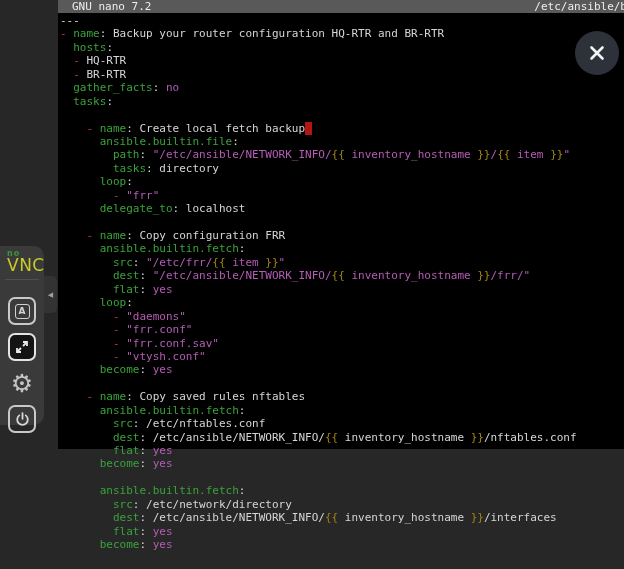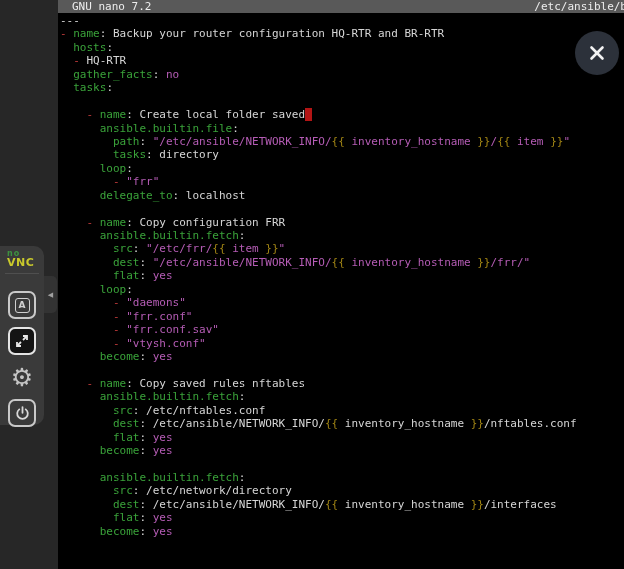--- a/index.html
+++ b/index.html
@@ -3,21 +3,21 @@
 <meta charset="utf-8">
 <style>
   html,body{margin:0;padding:0;}
   body{
     width:624px;height:569px;overflow:hidden;position:relative;
     background:var(--page-bg,#272727);
     font-family:"DejaVu Sans","Liberation Sans",sans-serif;
   }
   
   .terminal{
-    position:absolute;left:58px;top:0;width:566px;height:569px;
+    position:absolute;left:58px;top:0;width:566px;height:449px;
     background:var(--terminal-bg,#000);cursor:default;
   }
   .titlebar{
     position:absolute;left:0;top:0;right:0;height:13px;
     background:var(--titlebar-bg,#595959);color:#ededed;
     font:11px/13px "DejaVu Sans Mono","Liberation Mono",monospace;
     overflow:hidden;white-space:nowrap;
   }
   .titlebar .app{position:absolute;left:14px;top:0;}
   .titlebar .path{position:absolute;right:-3px;top:0;}
@@ -45,21 +45,21 @@
     background:var(--sidebar-bg,#3a3a3a);
     border-radius:0 10px 10px 0;
     box-sizing:border-box;padding-top:4px;
   }
   .vnc-logo{padding-left:7px;line-height:1;user-select:none;}
   .vnc-logo .logo-no{
     font-weight:bold;font-size:8px;color:var(--logo-green,#3d9140);
     letter-spacing:1px;display:block;
   }
   .vnc-logo .logo-vnc{
-    font-weight:bold;font-size:11px;color:var(--logo-yellow,#c9c92c);
+    font-weight:normal;font-size:17px;color:var(--logo-yellow,#c9c92c);
     letter-spacing:.5px;display:block;margin-top:-1px;
   }
   .vnc-divider{height:1px;background:#4f4f4f;margin:5px 5px 0 5px;}
   .vnc-buttons{display:flex;flex-direction:column;align-items:center;margin-top:17px;gap:8px;}
   .vbtn{
     width:28px;height:28px;border-radius:7px;box-sizing:border-box;
     display:flex;align-items:center;justify-content:center;cursor:pointer;
     border:2px solid #c9c9c9;background:transparent;color:#d0d0d0;
   }
   .vbtn.noborder{border-color:transparent;}
@@ -83,24 +83,25 @@
 <div class="terminal">
   <div class="titlebar">
     <span class="app">GNU nano 7.2</span>
     <span class="path">/etc/ansible/b</span>
   </div>
   <div class="term-lines" id="term-lines">
       <div class="tline"><span class="c-p">---</span></div>
       <div class="tline"><span class="c-d">-</span><span class="c-p"> </span><span class="c-k">name</span><span class="c-p">: Backup your router configuration HQ-RTR and BR-RTR</span></div>
       <div class="tline"><span class="c-p">  </span><span class="c-k">hosts</span><span class="c-p">:</span></div>
       <div class="tline"><span class="c-p">  </span><span class="c-d">-</span><span class="c-p"> HQ-RTR</span></div>
+      <div class="tline"><span class="c-p">  </span><span class="c-d">-</span><span class="c-p"> BR-RTR</span></div>
       <div class="tline"><span class="c-p">  </span><span class="c-k">gather_facts</span><span class="c-p">: </span><span class="c-s">no</span></div>
       <div class="tline"><span class="c-p">  </span><span class="c-k">tasks</span><span class="c-p">:</span></div>
       <div class="tline"> </div>
-      <div class="tline"><span class="c-p">    </span><span class="c-d">-</span><span class="c-p"> </span><span class="c-k">name</span><span class="c-p">: Create local folder saved</span><span class="c-cur"> </span></div>
+      <div class="tline"><span class="c-p">    </span><span class="c-d">-</span><span class="c-p"> </span><span class="c-k">name</span><span class="c-p">: Create local fetch backup</span><span class="c-cur"> </span></div>
       <div class="tline"><span class="c-p">      </span><span class="c-k">ansible.builtin.file</span><span class="c-p">:</span></div>
       <div class="tline"><span class="c-p">        </span><span class="c-k">path</span><span class="c-p">: </span><span class="c-s">"/etc/ansible/NETWORK_INFO/</span><span class="c-j">{{</span><span class="c-s"> inventory_hostname </span><span class="c-j">}}</span><span class="c-s">/</span><span class="c-j">{{</span><span class="c-s"> item </span><span class="c-j">}}</span><span class="c-s">"</span></div>
       <div class="tline"><span class="c-p">        </span><span class="c-k">tasks</span><span class="c-p">: directory</span></div>
       <div class="tline"><span class="c-p">      </span><span class="c-k">loop</span><span class="c-p">:</span></div>
       <div class="tline"><span class="c-p">        </span><span class="c-d">-</span><span class="c-p"> </span><span class="c-s">"frr"</span></div>
       <div class="tline"><span class="c-p">      </span><span class="c-k">delegate_to</span><span class="c-p">: localhost</span></div>
       <div class="tline"> </div>
       <div class="tline"><span class="c-p">    </span><span class="c-d">-</span><span class="c-p"> </span><span class="c-k">name</span><span class="c-p">: Copy configuration FRR</span></div>
       <div class="tline"><span class="c-p">      </span><span class="c-k">ansible.builtin.fetch</span><span class="c-p">:</span></div>
       <div class="tline"><span class="c-p">        </span><span class="c-k">src</span><span class="c-p">: </span><span class="c-s">"/etc/frr/</span><span class="c-j">{{</span><span class="c-s"> item </span><span class="c-j">}}</span><span class="c-s">"</span></div>

